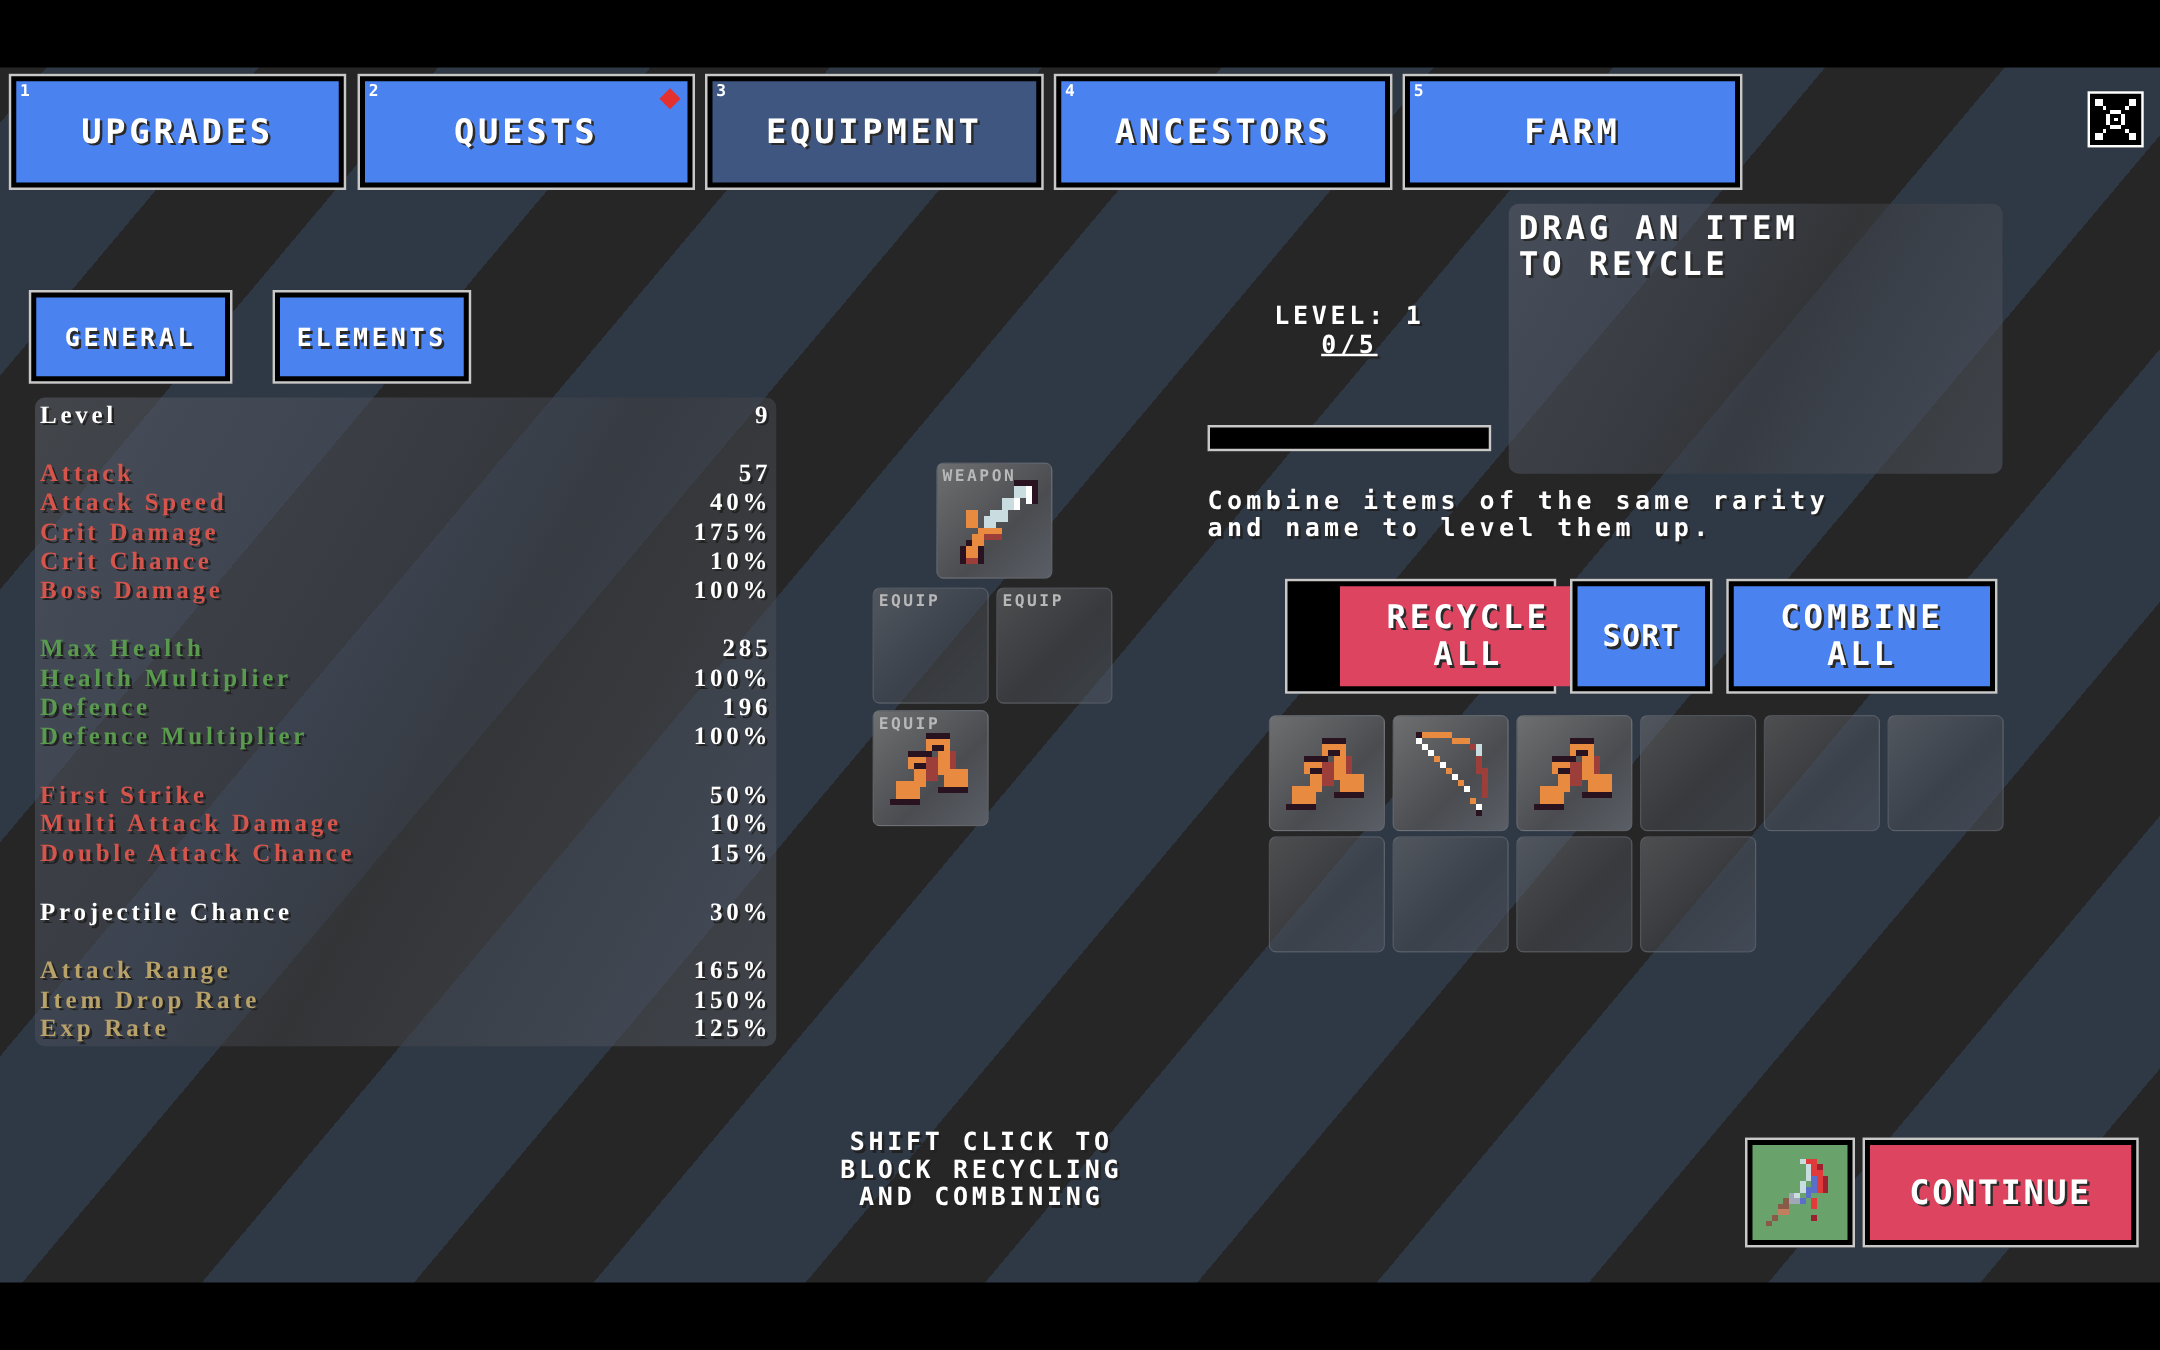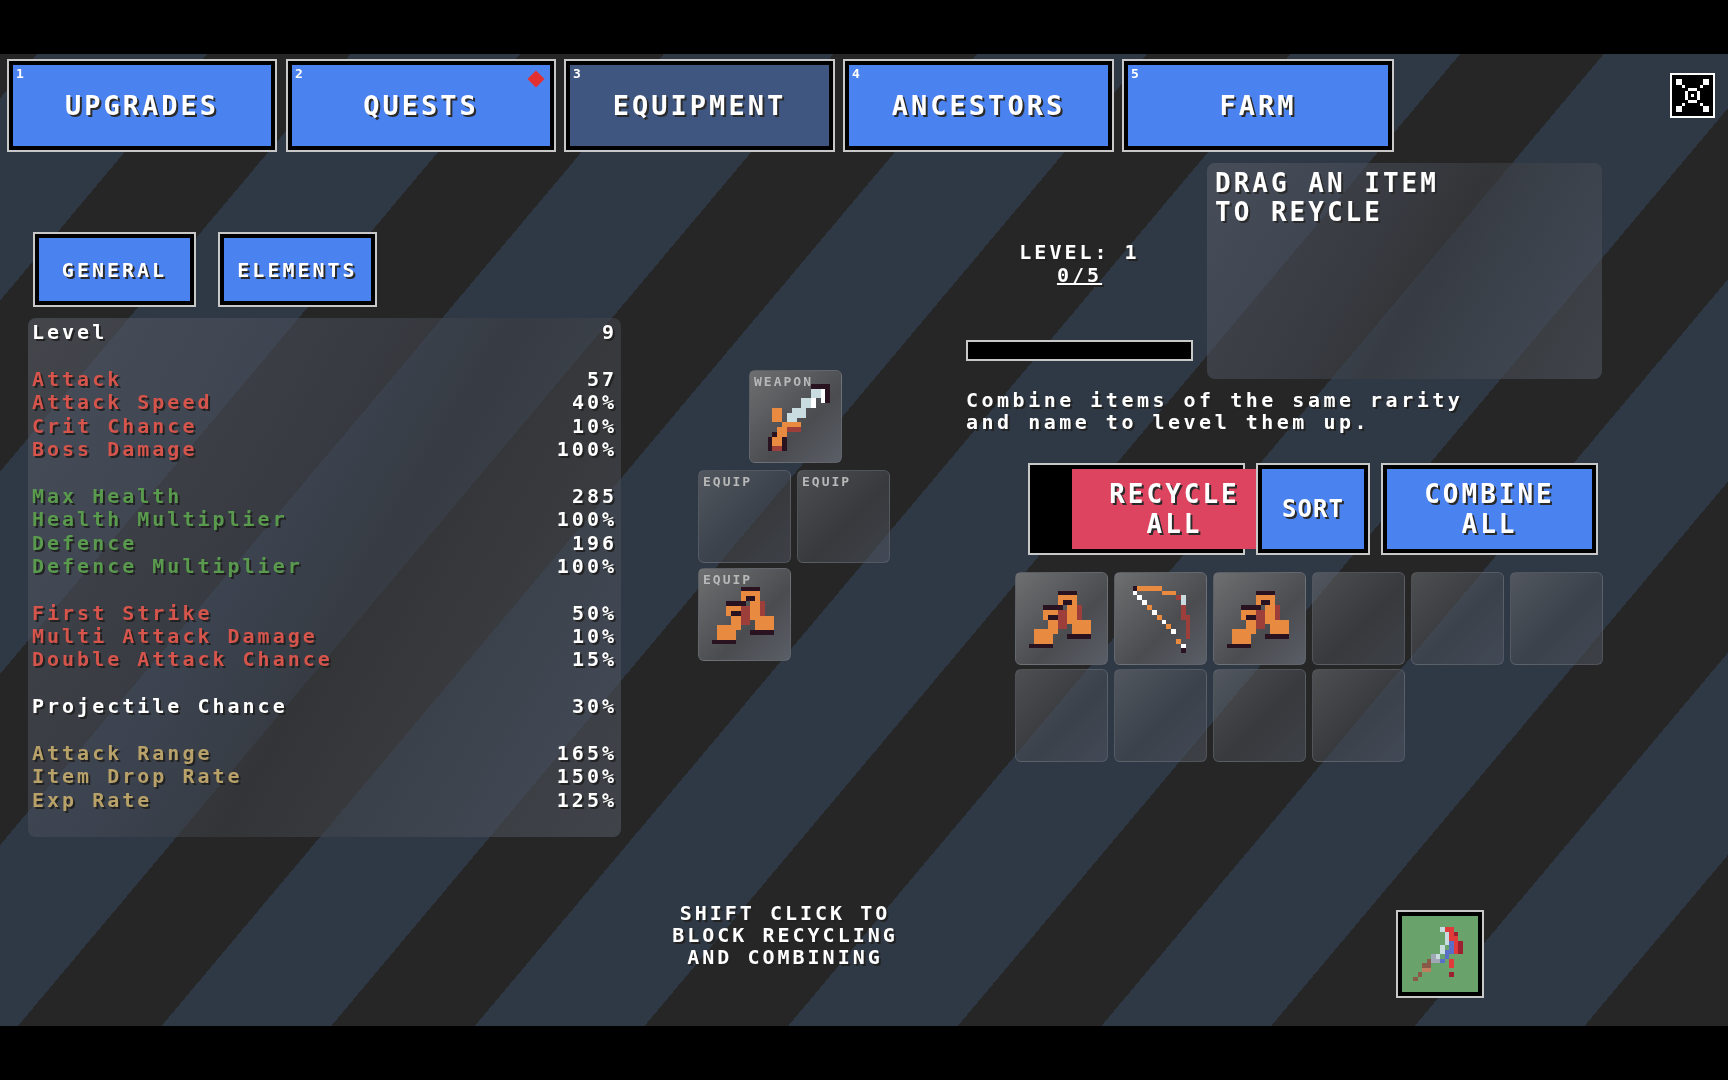--- a/index.html
+++ b/index.html
@@ -84,44 +84,48 @@
           <rect x="8" y="8" width="1" height="1"></rect>
         <rect x="4" y="3" width="3" height="1"></rect>
           <rect x="4" y="7" width="3" height="1"></rect>
           <rect x="3" y="4" width="1" height="3"></rect>
           <rect x="7" y="4" width="1" height="3"></rect>
         <rect x="5" y="5" width="1" height="1"></rect>
       </g>
     </svg>
   </div>
 
-  <div class="btn" style="left:33px;top:178px;width:163px;height:75px;">
+  <div class="btn" style="left:23px;top:178px;width:163px;height:75px;">
     <div class="inner blue">
         <span class="px" style="font-size:20px;">GENERAL</span>
       </div>
   </div>
   <div class="btn" style="left:218px;top:178px;width:159px;height:75px;">
     <div class="inner blue">
         <span class="px" style="font-size:20px;">ELEMENTS</span>
       </div>
   </div>
 
-  <div class="panel stats" style="left:28px;top:264px;width:593px;height:519px;padding-top:3px;">
+  <div class="panel stats" style="left:28px;top:264px;width:593px;height:519px;padding-top:3px;font-family:Liberation Serif, serif;">
     <div class="row">
         <span class="c-white">Level</span>
         <span class="val">9</span>
       </div>
     <div class="gap"></div>
     <div class="row">
         <span class="c-red">Attack</span>
         <span class="val">57</span>
       </div>
     <div class="row">
         <span class="c-red">Attack Speed</span>
         <span class="val">40%</span>
+      </div>
+    <div class="row">
+        <span class="c-red">Crit Damage</span>
+        <span class="val">175%</span>
       </div>
     <div class="row">
         <span class="c-red">Crit Chance</span>
         <span class="val">10%</span>
       </div>
     <div class="row">
         <span class="c-red">Boss Damage</span>
         <span class="val">100%</span>
       </div>
     <div class="gap"></div>
@@ -407,14 +411,19 @@
             <rect x="3" y="12" width="1" height="1"></rect>
             <rect x="2" y="13" width="1" height="1"></rect>
           </g>
         <g fill="#c08060">
             <rect x="4" y="11" width="2" height="1"></rect>
           </g>
       </svg>
     </div>
   </div>
 
+  <div class="btn" style="left:1490px;top:856px;width:221px;height:88px;">
+    <div class="inner red">
+        <span class="px" style="font-size:27px;letter-spacing:2px;">CONTINUE</span>
+      </div>
+  </div>
 
 </div>
 
 </body></html>

